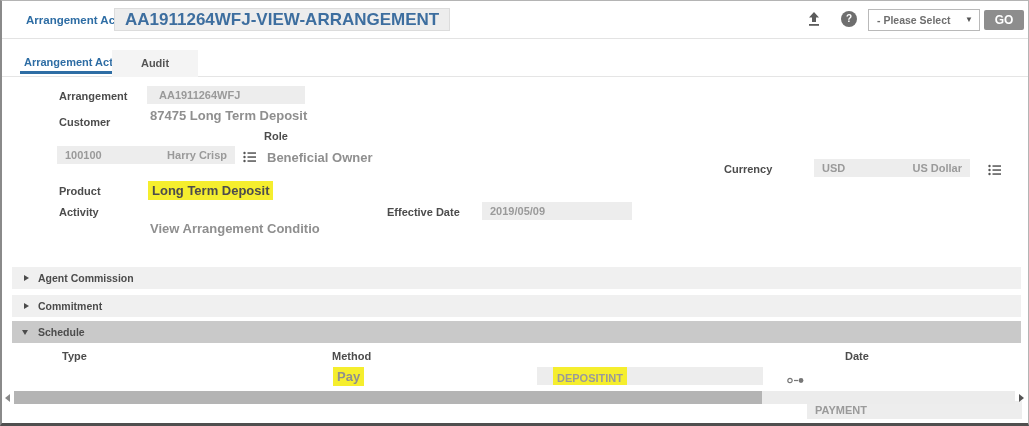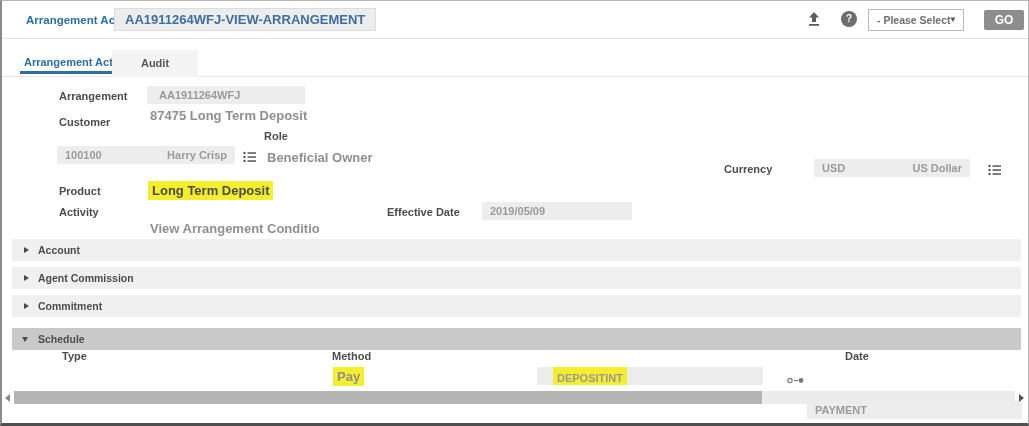--- a/index.html
+++ b/index.html
@@ -6,25 +6,25 @@
   body { width:1029px; height:426px; font-family:"Liberation Sans", sans-serif; background:#fff; }
   .frame {
     position:relative; width:1029px; height:426px; background:#fff; overflow:hidden;
     border-top:1px solid #b4b4b4; border-right:1px solid #b4b4b4;
     border-left:2px solid #8a8a8a; border-bottom:3px solid #4f4f4f;
   }
   
   .header { position:absolute; top:0; left:0; width:100%; height:38px; background:#fff; border-bottom:1px solid #e3e3e3; }
   .page-title { position:absolute; left:24px; top:13px; font-size:11.5px; font-weight:bold; color:#2e6da4; white-space:nowrap; }
   .ref-badge { position:absolute; left:112px; top:7px; height:23px; line-height:21px; padding:0 10px;
-    background:#ededed; border:1px solid #dcdcdc; font-size:13px; font-weight:bold; color:#3d6e9f; white-space:nowrap; }
+    background:#ededed; border:1px solid #dcdcdc; font-size:17px; font-weight:bold; color:#3d6e9f; white-space:nowrap; }
   .upload-ic { position:absolute; left:804px; top:10px; width:16px; height:16px; cursor:pointer; }
   .help-ic { position:absolute; left:839px; top:10px; width:16px; height:16px; border-radius:50%;
     background:#6e6e6e; color:#fff; font-size:10px; font-weight:bold; text-align:center; line-height:16px; cursor:pointer; }
-  .action-select { position:absolute; left:866px; top:8px; width:96px; height:22px; border:1px solid #b9b9b9;
+  .action-select { position:absolute; left:866px; top:8px; width:112px; height:22px; border:1px solid #b9b9b9;
     background:#fff; font-size:10.5px; font-weight:bold; color:#6e6e6e; line-height:20px; padding:0 18px 0 8px; cursor:pointer; white-space:nowrap; overflow:hidden; }
   .action-caret { position:absolute; right:6px; top:0; line-height:20px; font-size:8px; color:#555; }
   .go-btn { position:absolute; left:982px; top:9px; width:40px; height:20px; background:#8d8d8d; color:#fff;
     font-size:12px; font-weight:bold; text-align:center; line-height:20px; border-radius:2px; cursor:pointer; }
   
   .tabbar { position:absolute; top:48px; left:0; width:100%; height:28px; border-bottom:1px solid #e5e5e5; }
   .tab-active { position:absolute; left:18px; top:3px; height:22px; line-height:20px; padding:0 4px;
     font-size:11px; font-weight:bold; color:#2e6da4; border-bottom:3px solid #2e6da4; cursor:pointer; white-space:nowrap; }
   .tab-plain { position:absolute; left:110px; top:1px; width:86px; height:27px; background:#f4f4f4;
     font-size:11px; font-weight:bold; color:#555; text-align:center; line-height:27px; cursor:pointer; }
@@ -123,33 +123,29 @@
   <div class="lbl" style="left:57px; top:184px;">Product</div>
   <div class="val hl hl-dark" style="left:146px; top:180px;">Long Term Deposit</div>
 
   <div class="lbl" style="left:57px; top:205px;">Activity</div>
   <div class="val" style="left:148px; top:220px;">View Arrangement Conditio</div>
   <div class="lbl" style="left:385px; top:205px;">Effective Date</div>
   <div class="field" style="left:480px; top:201px; width:150px;">
     <span>2019/05/09</span>
   </div>
 
-  <div class="acc" style="top:238px;">
-    <span class="tri-r"></span>
-    <span class="acc-lbl">Account</span>
-  </div>
   <div class="acc" style="top:266px;">
     <span class="tri-r"></span>
     <span class="acc-lbl">Agent Commission</span>
   </div>
   <div class="acc" style="top:294px;">
     <span class="tri-r"></span>
     <span class="acc-lbl">Commitment</span>
   </div>
-  <div class="acc open" style="top:327px;padding-left:28px;">
+  <div class="acc open" style="top:320px;padding-left:28px;">
     <span class="tri-d"></span>
     <span class="acc-lbl">Schedule</span>
   </div>
 
   <div class="lbl" style="left:60px; top:349px;">Type</div>
   <div class="lbl" style="left:330px; top:349px;">Method</div>
   <div class="lbl" style="left:540px; top:364px;">Property</div>
   <div class="lbl" style="left:843px; top:349px;">Date</div>
 
   <div class="val hl" style="left:331px; top:366px;">Pay</div>

